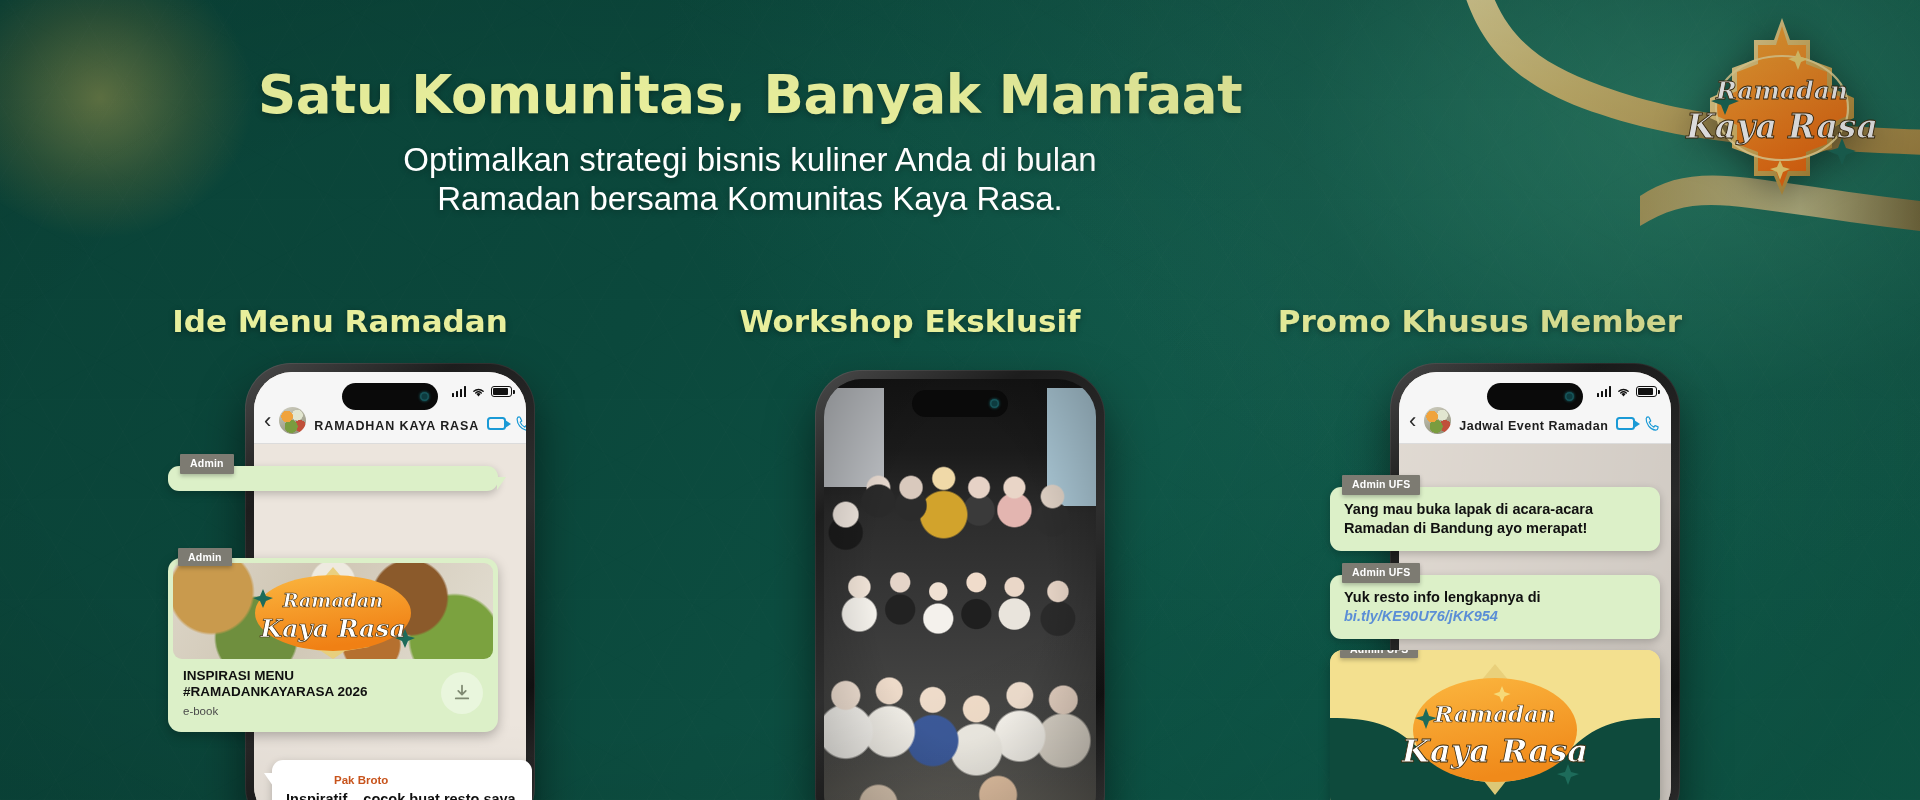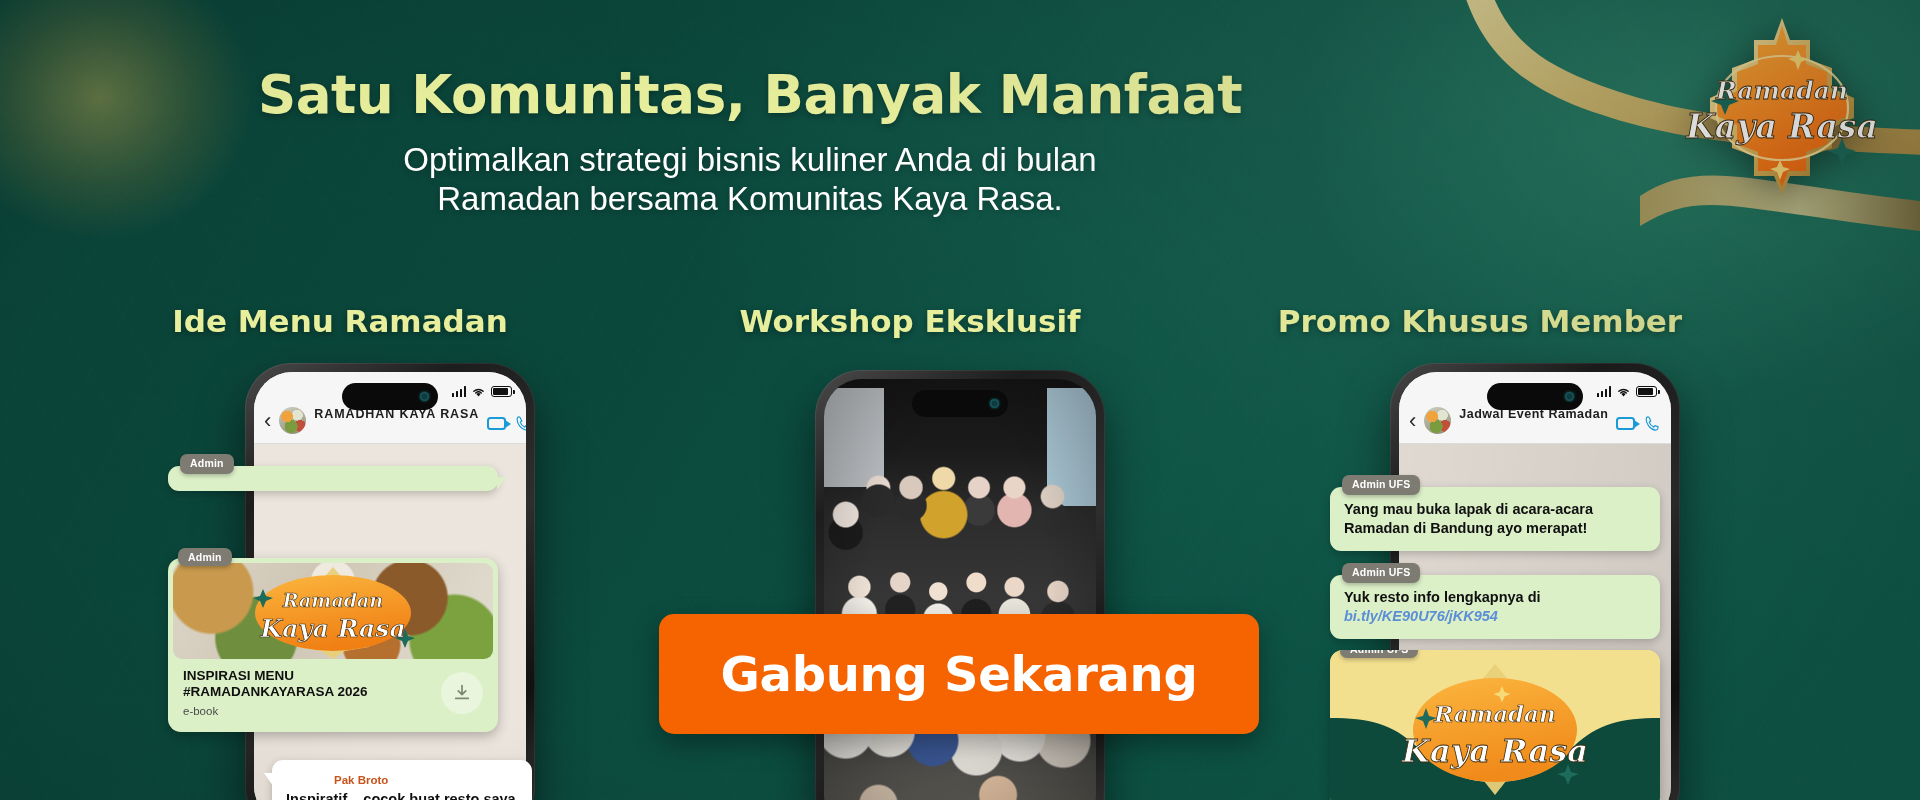--- a/index.html
+++ b/index.html
@@ -129,21 +129,21 @@
   .back-chevron { font-size:22px; color:#2b2b2b; line-height:1; margin-bottom:2px; font-weight:400;}
   .avatar {
     width:27px;height:27px;border-radius:50%;overflow:hidden;flex:none;
     background:
       radial-gradient(circle at 30% 35%, #f0a33c 0 22%, transparent 23%),
       radial-gradient(circle at 68% 30%, #e2e6d0 0 20%, transparent 21%),
       radial-gradient(circle at 45% 72%, #7a9c3f 0 26%, transparent 27%),
       radial-gradient(circle at 78% 70%, #c0503a 0 20%, transparent 21%),
       linear-gradient(160deg,#cfcec0,#8b8b74);
   }
-  .chat-title { font-size:12.5px; font-weight:700; color:#1d1d1d; letter-spacing:.5px; margin-bottom:13px; white-space:nowrap; }
+  .chat-title { font-size:12.5px; font-weight:700; color:#1d1d1d; letter-spacing:.5px; margin-bottom:1px; white-space:nowrap; }
   .chat-title.cap { letter-spacing:.9px; }
   .hdr-icons { margin-left:auto; display:flex; align-items:center; gap:9px; margin-bottom:2px; }
   .icn-video { width:19px;height:13px; border:2px solid #1a9ad6; border-radius:3.5px; position:relative; }
   .icn-video::after{content:"";position:absolute;right:-7px;top:0.5px;border-style:solid;border-width:4.5px 0 4.5px 6px;border-color:transparent transparent transparent #1a9ad6;}
   .icn-phone { width:17px;height:17px; color:#1a9ad6; }
 
   .chat-body {
     position:absolute; top:72px; left:0; right:0; bottom:0;
     background:#ece5dd;
   }
@@ -165,21 +165,21 @@
   }
   .bubble.white { background:#fff; font-weight:700; }
   .bubble.white.tailL::before{
     content:""; position:absolute; left:-8px; top:13px;
     border-style:solid; border-width:0 9px 13px 0;
     border-color:transparent #fff transparent transparent;
   }
   .admin-chip {
     position:absolute; top:-12px; left:12px;
     background:#7d7b72; color:#fff; font-size:10.5px; font-weight:700;
-    padding:3px 10px; border-radius:7px; letter-spacing:.2px;
+    padding:3px 10px; border-radius:1px; letter-spacing:.2px;
     box-shadow:0 2px 4px rgba(0,0,0,.25); white-space:nowrap;
     z-index: 3;
   }
   .sender { font-size:11.5px; font-weight:600; color:#d2691e; margin-bottom:2px;margin-left:48px; }
   .sender.red { color:#c8541c; }
   .link { color:#5b8ed6; font-style:italic; font-weight:600; }
 
   
   .ecard {
     position:absolute; z-index:20;
@@ -503,16 +503,15 @@
                L150 126 L124 120 L120 94 L98 76 L120 60 L124 35 L150 32 Z" fill="#e8cf7a" opacity=".95"></path>
       <ellipse cx="165" cy="80" rx="82" ry="52" fill="url(#promoOr)"></ellipse>
       <path d="M96 58 l3 8 8 2 -8 3 -3 8 -3 -8 -8 -3 8 -2 Z" fill="#1d6b5a"></path>
       <path d="M238 114 l3 8 8 2 -8 3 -3 8 -3 -8 -8 -3 8 -2 Z" fill="#1d6b5a"></path>
       <path d="M172 36 l2.5 6 6 2 -6 2.5 -2.5 6 -2.5 -6 -6 -2.5 6 -2 Z" fill="#f6d978"></path>
       <text x="165" y="72" text-anchor="middle" font-family="DejaVu Serif, serif" font-style="italic" font-weight="700" font-size="23" fill="#fff" stroke="#3c2a0c" stroke-width=".7">Ramadan</text>
       <text x="165" y="112" text-anchor="middle" font-family="DejaVu Serif, serif" font-style="italic" font-weight="700" font-size="32" fill="#fff" stroke="#3c2a0c" stroke-width=".8">Kaya Rasa</text>
     </svg>
   </div>
 
-  <button class="cta">Gabung Sekarang</button>
 
   <div class="vignette"></div>
 </div>
 
 </body></html>

